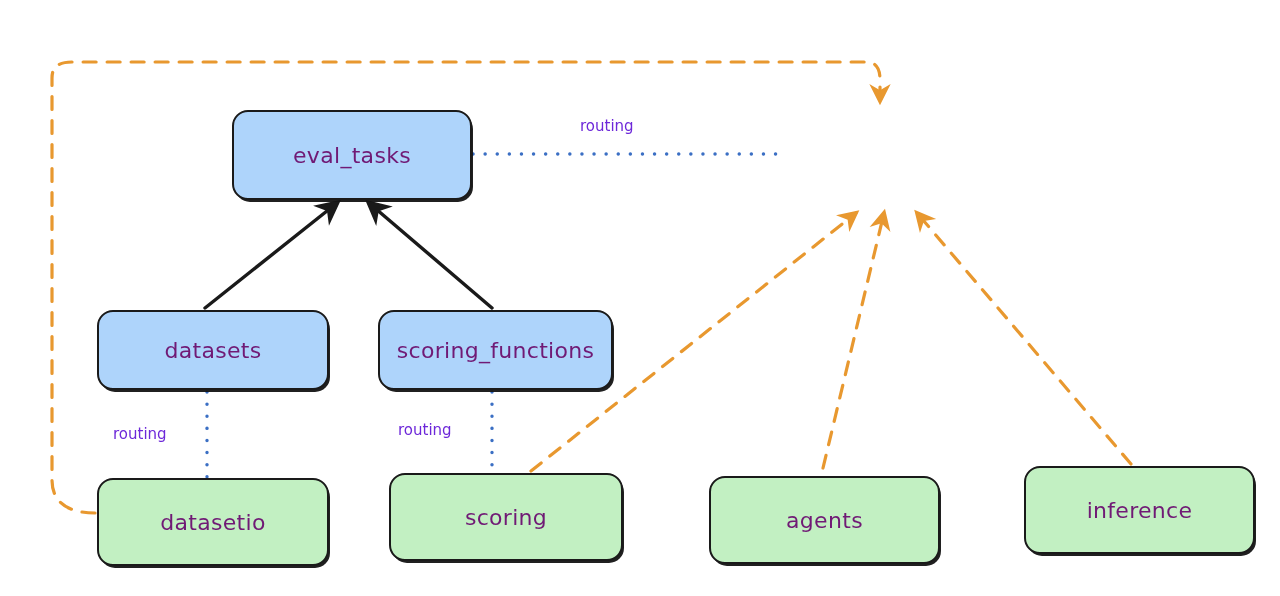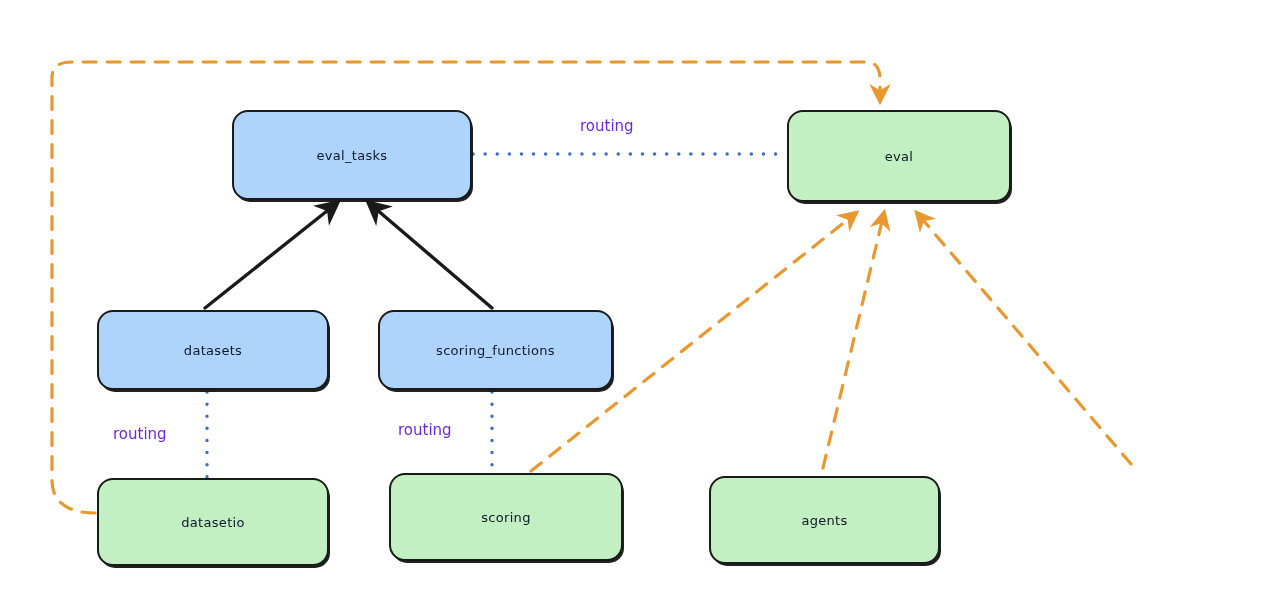--- a/index.html
+++ b/index.html
@@ -10,22 +10,22 @@
   #canvas{position:relative;width:1280px;height:596px;background:#ffffff;}
   #edges{position:absolute;left:0;top:0;width:1280px;height:596px;}
 
   .node{
     position:absolute;
     box-sizing:border-box;
     display:flex;align-items:center;justify-content:center;
     border:2.6px solid #1a1a1a;
     border-radius:16px;
     font-family:"DejaVu Sans", sans-serif;
-    font-size:13px;
-    color:#0f172a;
+    font-size:22px;
+    color:#701a75;
     letter-spacing:.3px;
     box-shadow:2px 3px 0 -1px rgba(20,20,20,.95);
     text-align:right;
   }
   .node.blue{background:#aed4fb;}
   .node.green{background:#c2f0c2;}
   .node .lbl{pointer-events:none;white-space:nowrap;}
 
   .edge-label{
     position:absolute;
@@ -66,23 +66,20 @@
 
     <path d="M207,392 L207,477" fill="none" stroke="#3b6fc4" stroke-width="3.4" stroke-dasharray="0.1 12" stroke-linecap="round"></path>
 
     <path d="M492,392 L492,472" fill="none" stroke="#3b6fc4" stroke-width="3.4" stroke-dasharray="0.1 12" stroke-linecap="round"></path>
   </svg>
 
   <div class="node blue" style="left:232px;top:110px;width:240px;height:90px;">
     <span class="lbl">eval_tasks</span>
   </div>
 
-  <div class="node green" style="left:787px;top:110px;width:224px;height:92px;">
-    <span class="lbl">eval</span>
-  </div>
 
   <div class="node blue" style="left:97px;top:310px;width:232px;height:80px;">
     <span class="lbl">datasets</span>
   </div>
 
   <div class="node blue" style="left:378px;top:310px;width:235px;height:80px;">
     <span class="lbl">scoring_functions</span>
   </div>
 
   <div class="node green" style="left:389px;top:473px;width:234px;height:88px;">
@@ -90,20 +87,23 @@
   </div>
 
   <div class="node green" style="left:97px;top:478px;width:232px;height:88px;">
     <span class="lbl">datasetio</span>
   </div>
 
   <div class="node green" style="left:709px;top:476px;width:231px;height:88px;">
     <span class="lbl">agents</span>
   </div>
 
+  <div class="node green" style="left:1024px;top:466px;width:231px;height:88px;">
+    <span class="lbl">inference</span>
+  </div>
 
   <div class="edge-label" style="left:580px;top:117px;">routing</div>
 
   <div class="edge-label" style="left:113px;top:425px;">routing</div>
 
   <div class="edge-label" style="left:398px;top:421px;">routing</div>
 
 </div>
 
 </body></html>

